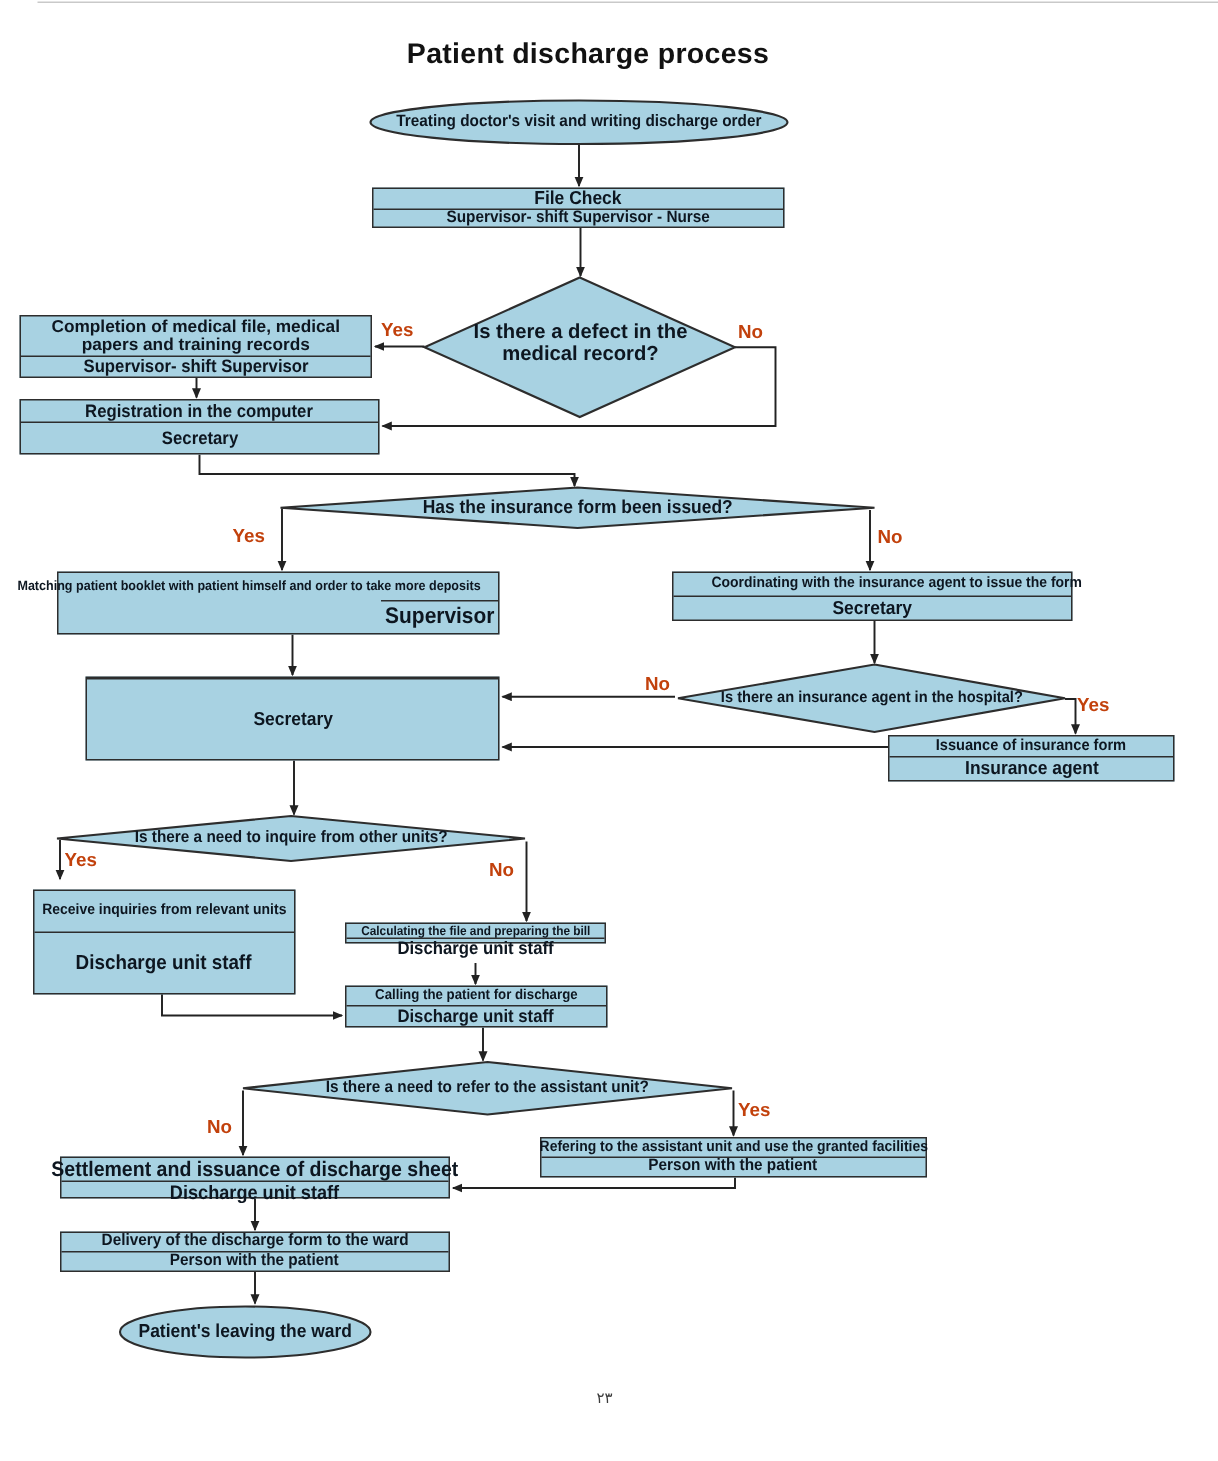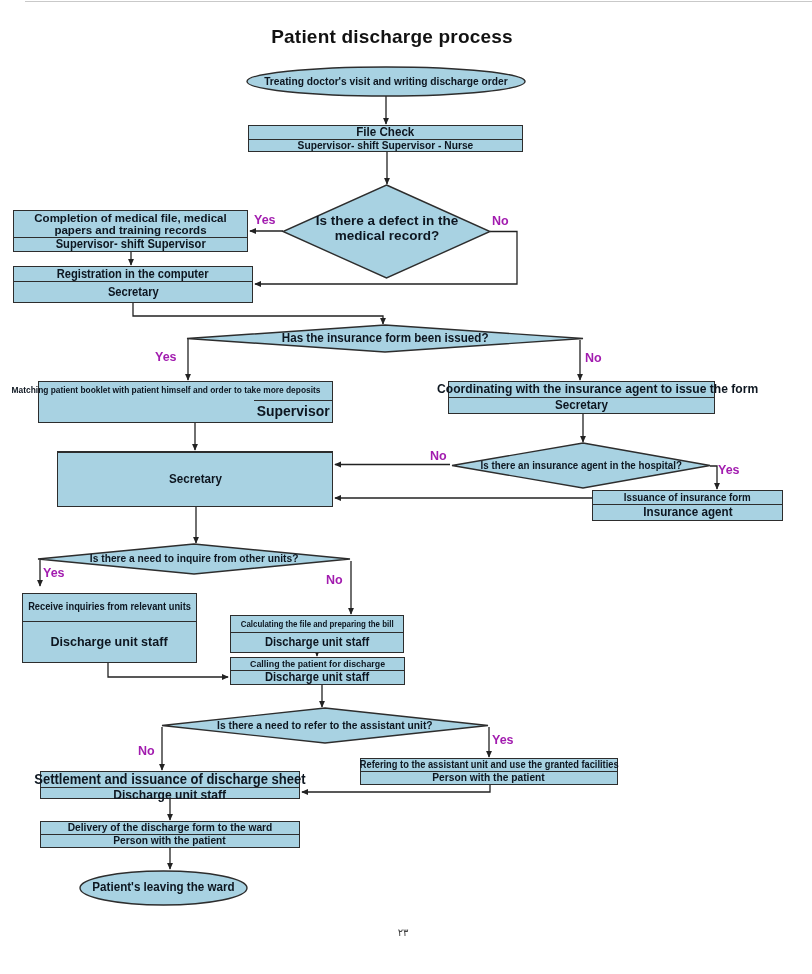--- a/index.html
+++ b/index.html
@@ -17,21 +17,21 @@
   }
   .node .row{display:flex;align-items:center;justify-content:center;font-weight:bold;
     line-height:1.05;text-align:center;overflow:visible;color:#0d1620;}
   .node .role{border-top:1.4px solid #2d2d2d;}
   .tx{display:inline-block;white-space:nowrap;transform:scaleX(.93);transform-origin:50% 50%;}
   .tx.wrap{white-space:normal;transform:none;}
   .shape-label{
     display:flex;align-items:center;justify-content:center;text-align:center;
     font-weight:bold;line-height:1.08;color:#0d1620;
   }
-  .edge-label{font-weight:bold;font-size:12.5px;color:#a21caf;white-space:nowrap;}
+  .edge-label{font-weight:bold;font-size:12.5px;color:#c2410c;white-space:nowrap;}
   .pagenum{font-size:10px;color:#3c3c3c;text-align:center;font-family:"DejaVu Sans",sans-serif;}
   .topline{position:absolute;left:25px;top:1px;width:787px;height:1px;background:#c9c9c9;}
 </style>
 </head>
 <body>
 
 <div id="canvas">
   <div class="topline"></div>
 
   <svg id="edges" viewBox="0 0 812 974" xmlns="http://www.w3.org/2000/svg">
@@ -125,21 +125,21 @@
   <div class="abs node" style="left:38px;top:381px;width:295px;height:42px;align-items:flex-end;">
     <div class="row task" style="flex:18;font-size:9px;">
         <span class="tx">Matching patient booklet with patient himself and order to take more deposits</span>
       </div>
     <div class="row role" style="flex:22;font-size:15px;">
         <span class="tx">Supervisor</span>
       </div>
   </div>
 
   <div class="abs node" style="left:448px;top:381px;width:267px;height:33px;">
-    <div class="row task" style="flex:15;font-size:13px;padding-left:32px;">
+    <div class="row task" style="flex:15;font-size:10px;padding-left:32px;">
         <span class="tx">Coordinating with the insurance agent to issue the form</span>
       </div>
     <div class="row role" style="flex:16;font-size:12.5px;">
         <span class="tx">Secretary</span>
       </div>
   </div>
 
   <div class="abs shape-label" style="left:452px;top:455px;width:258px;height:21px;font-size:10.5px;">
     <span class="tx">Is there an insurance agent in the hospital?</span>
   </div>
@@ -169,21 +169,21 @@
 
   <div class="abs node" style="left:22px;top:593px;width:175px;height:70px;">
     <div class="row task" style="flex:21;font-size:10px;">
         <span class="tx">Receive inquiries from relevant units</span>
       </div>
     <div class="row role" style="flex:31;font-size:13.5px;">
         <span class="tx">Discharge unit staff</span>
       </div>
   </div>
 
-  <div class="abs node" style="left:230px;top:615px;width:174px;height:38px;">
+  <div class="abs node" style="left:230px;top:615px;width:174px;height:14px;">
     <div class="row task" style="flex:11;font-size:8.5px;">
         <span class="tx">Calculating the file and preparing the bill</span>
       </div>
     <div class="row role" style="flex:13;font-size:12px;">
         <span class="tx">Discharge unit staff</span>
       </div>
   </div>
 
   <div class="abs node" style="left:230px;top:657px;width:175px;height:28px;">
     <div class="row task" style="flex:13;font-size:9.5px;">

